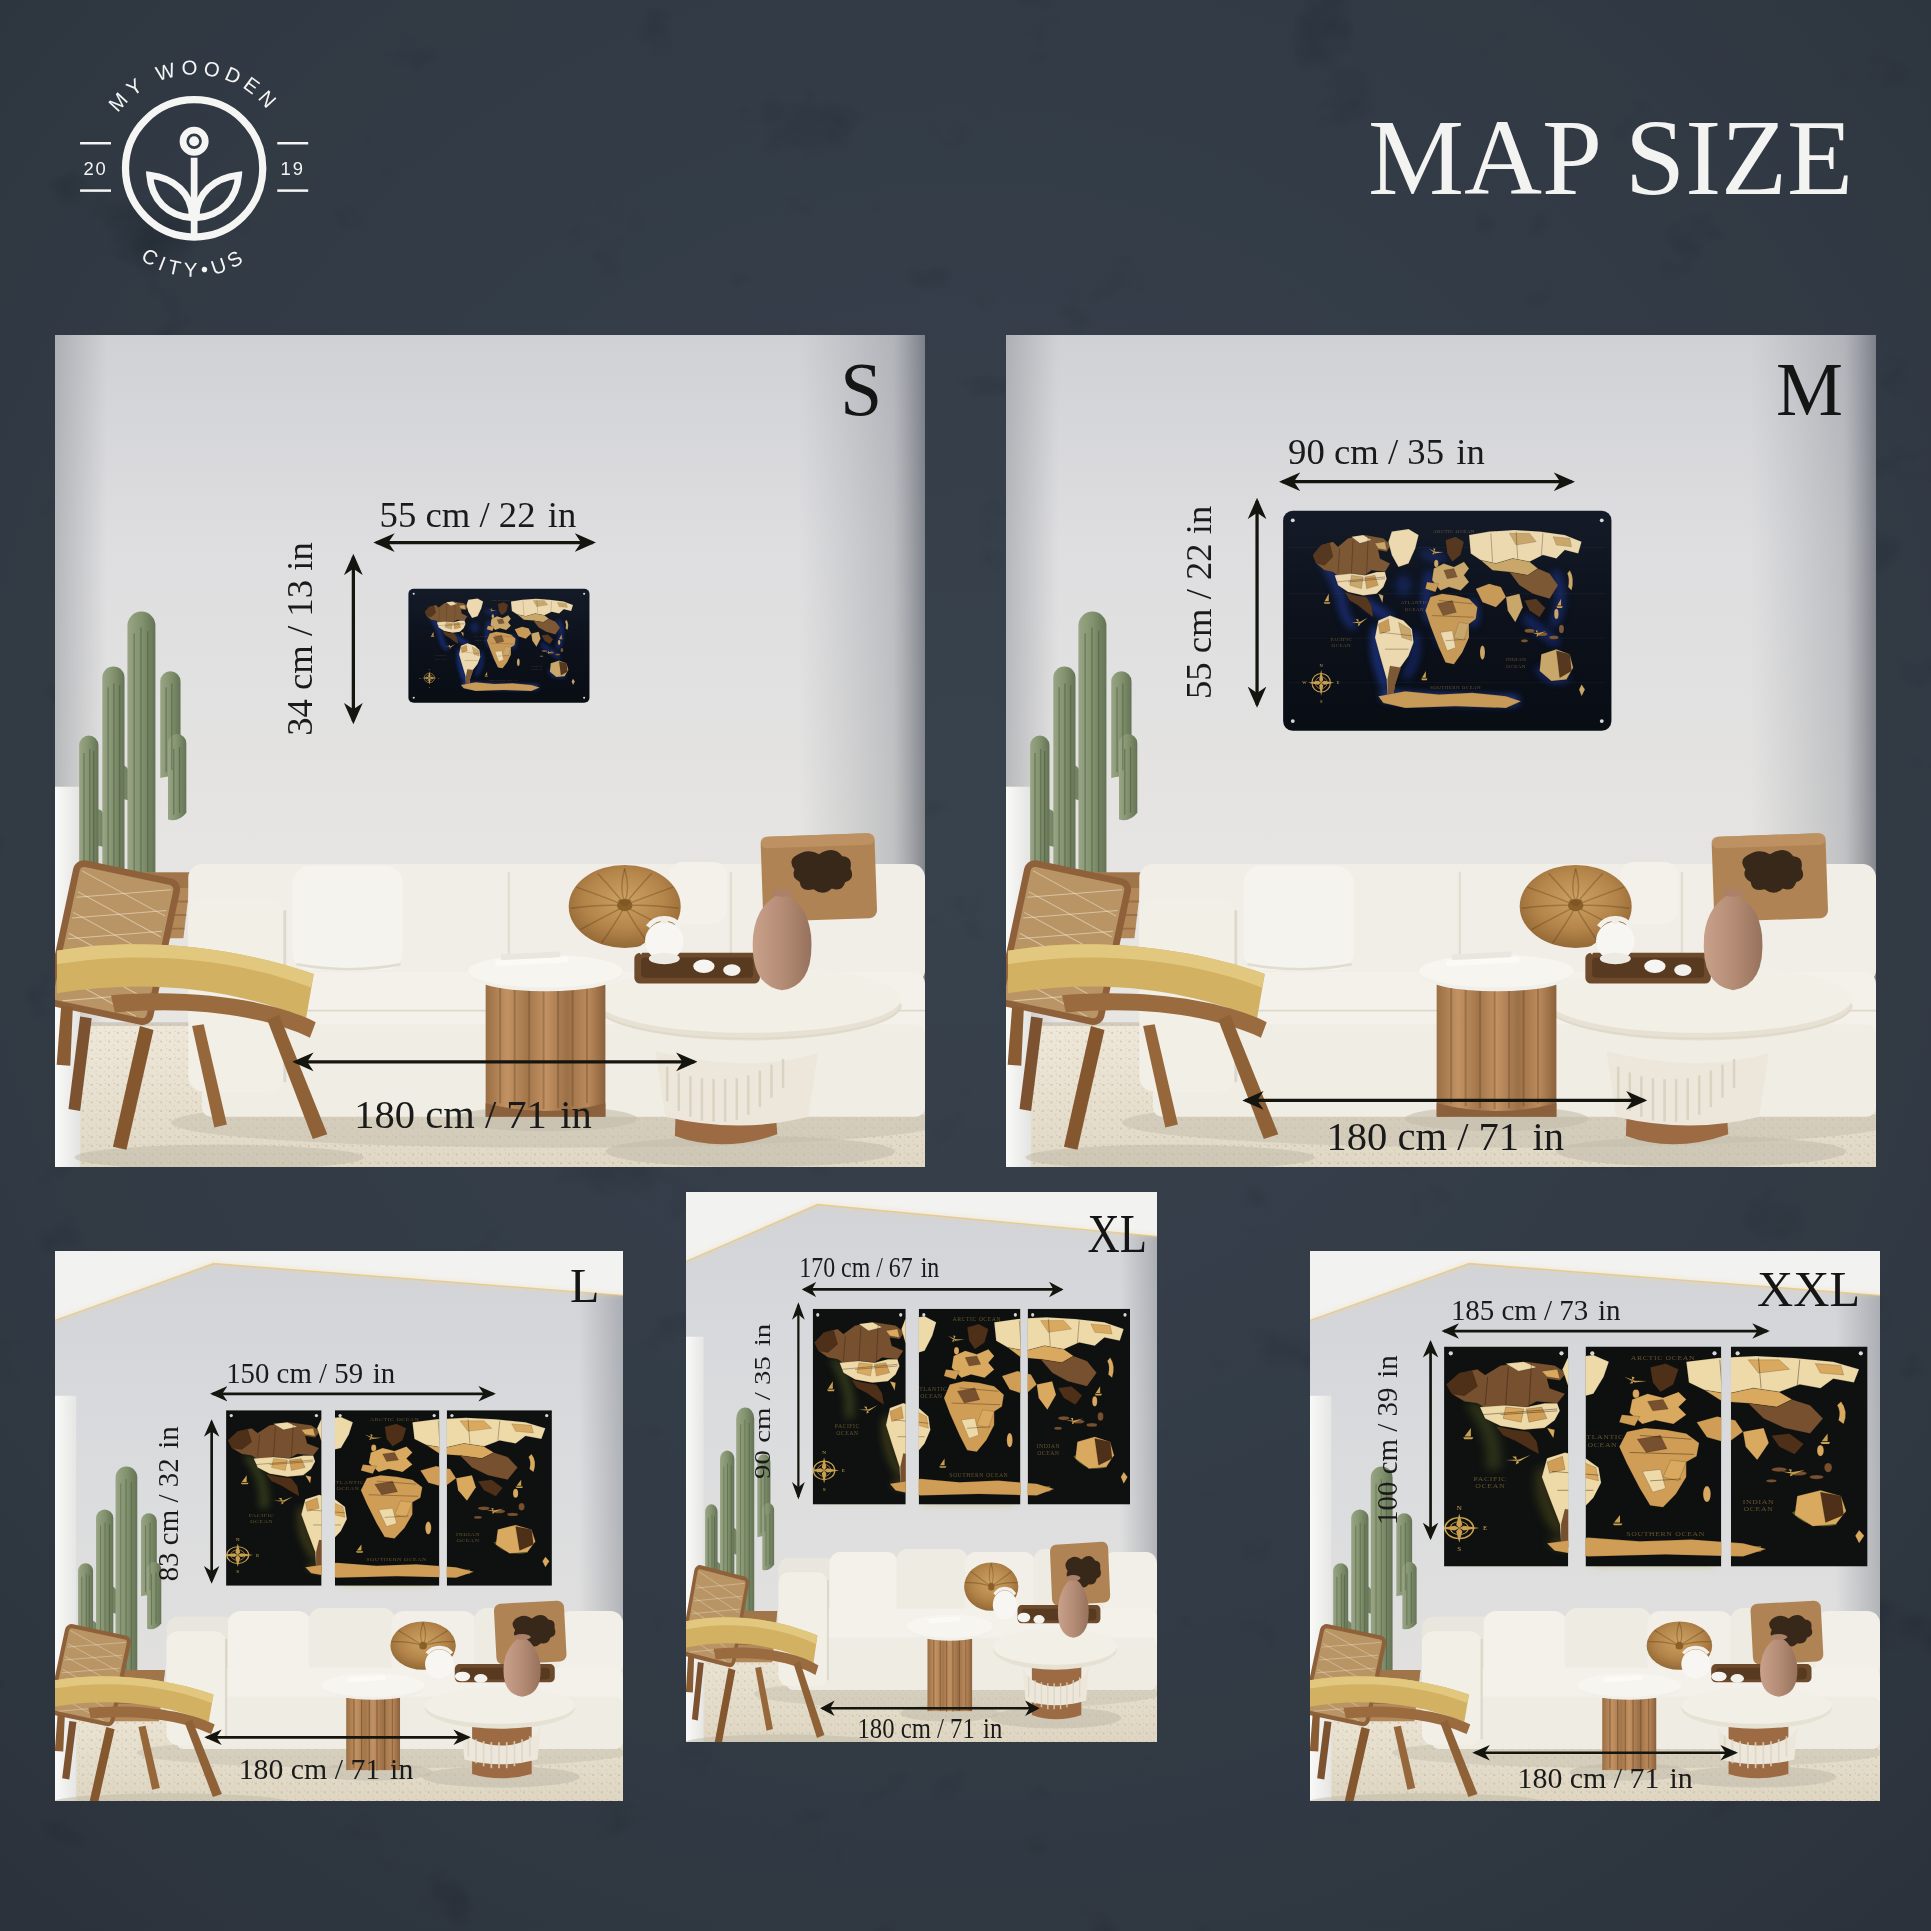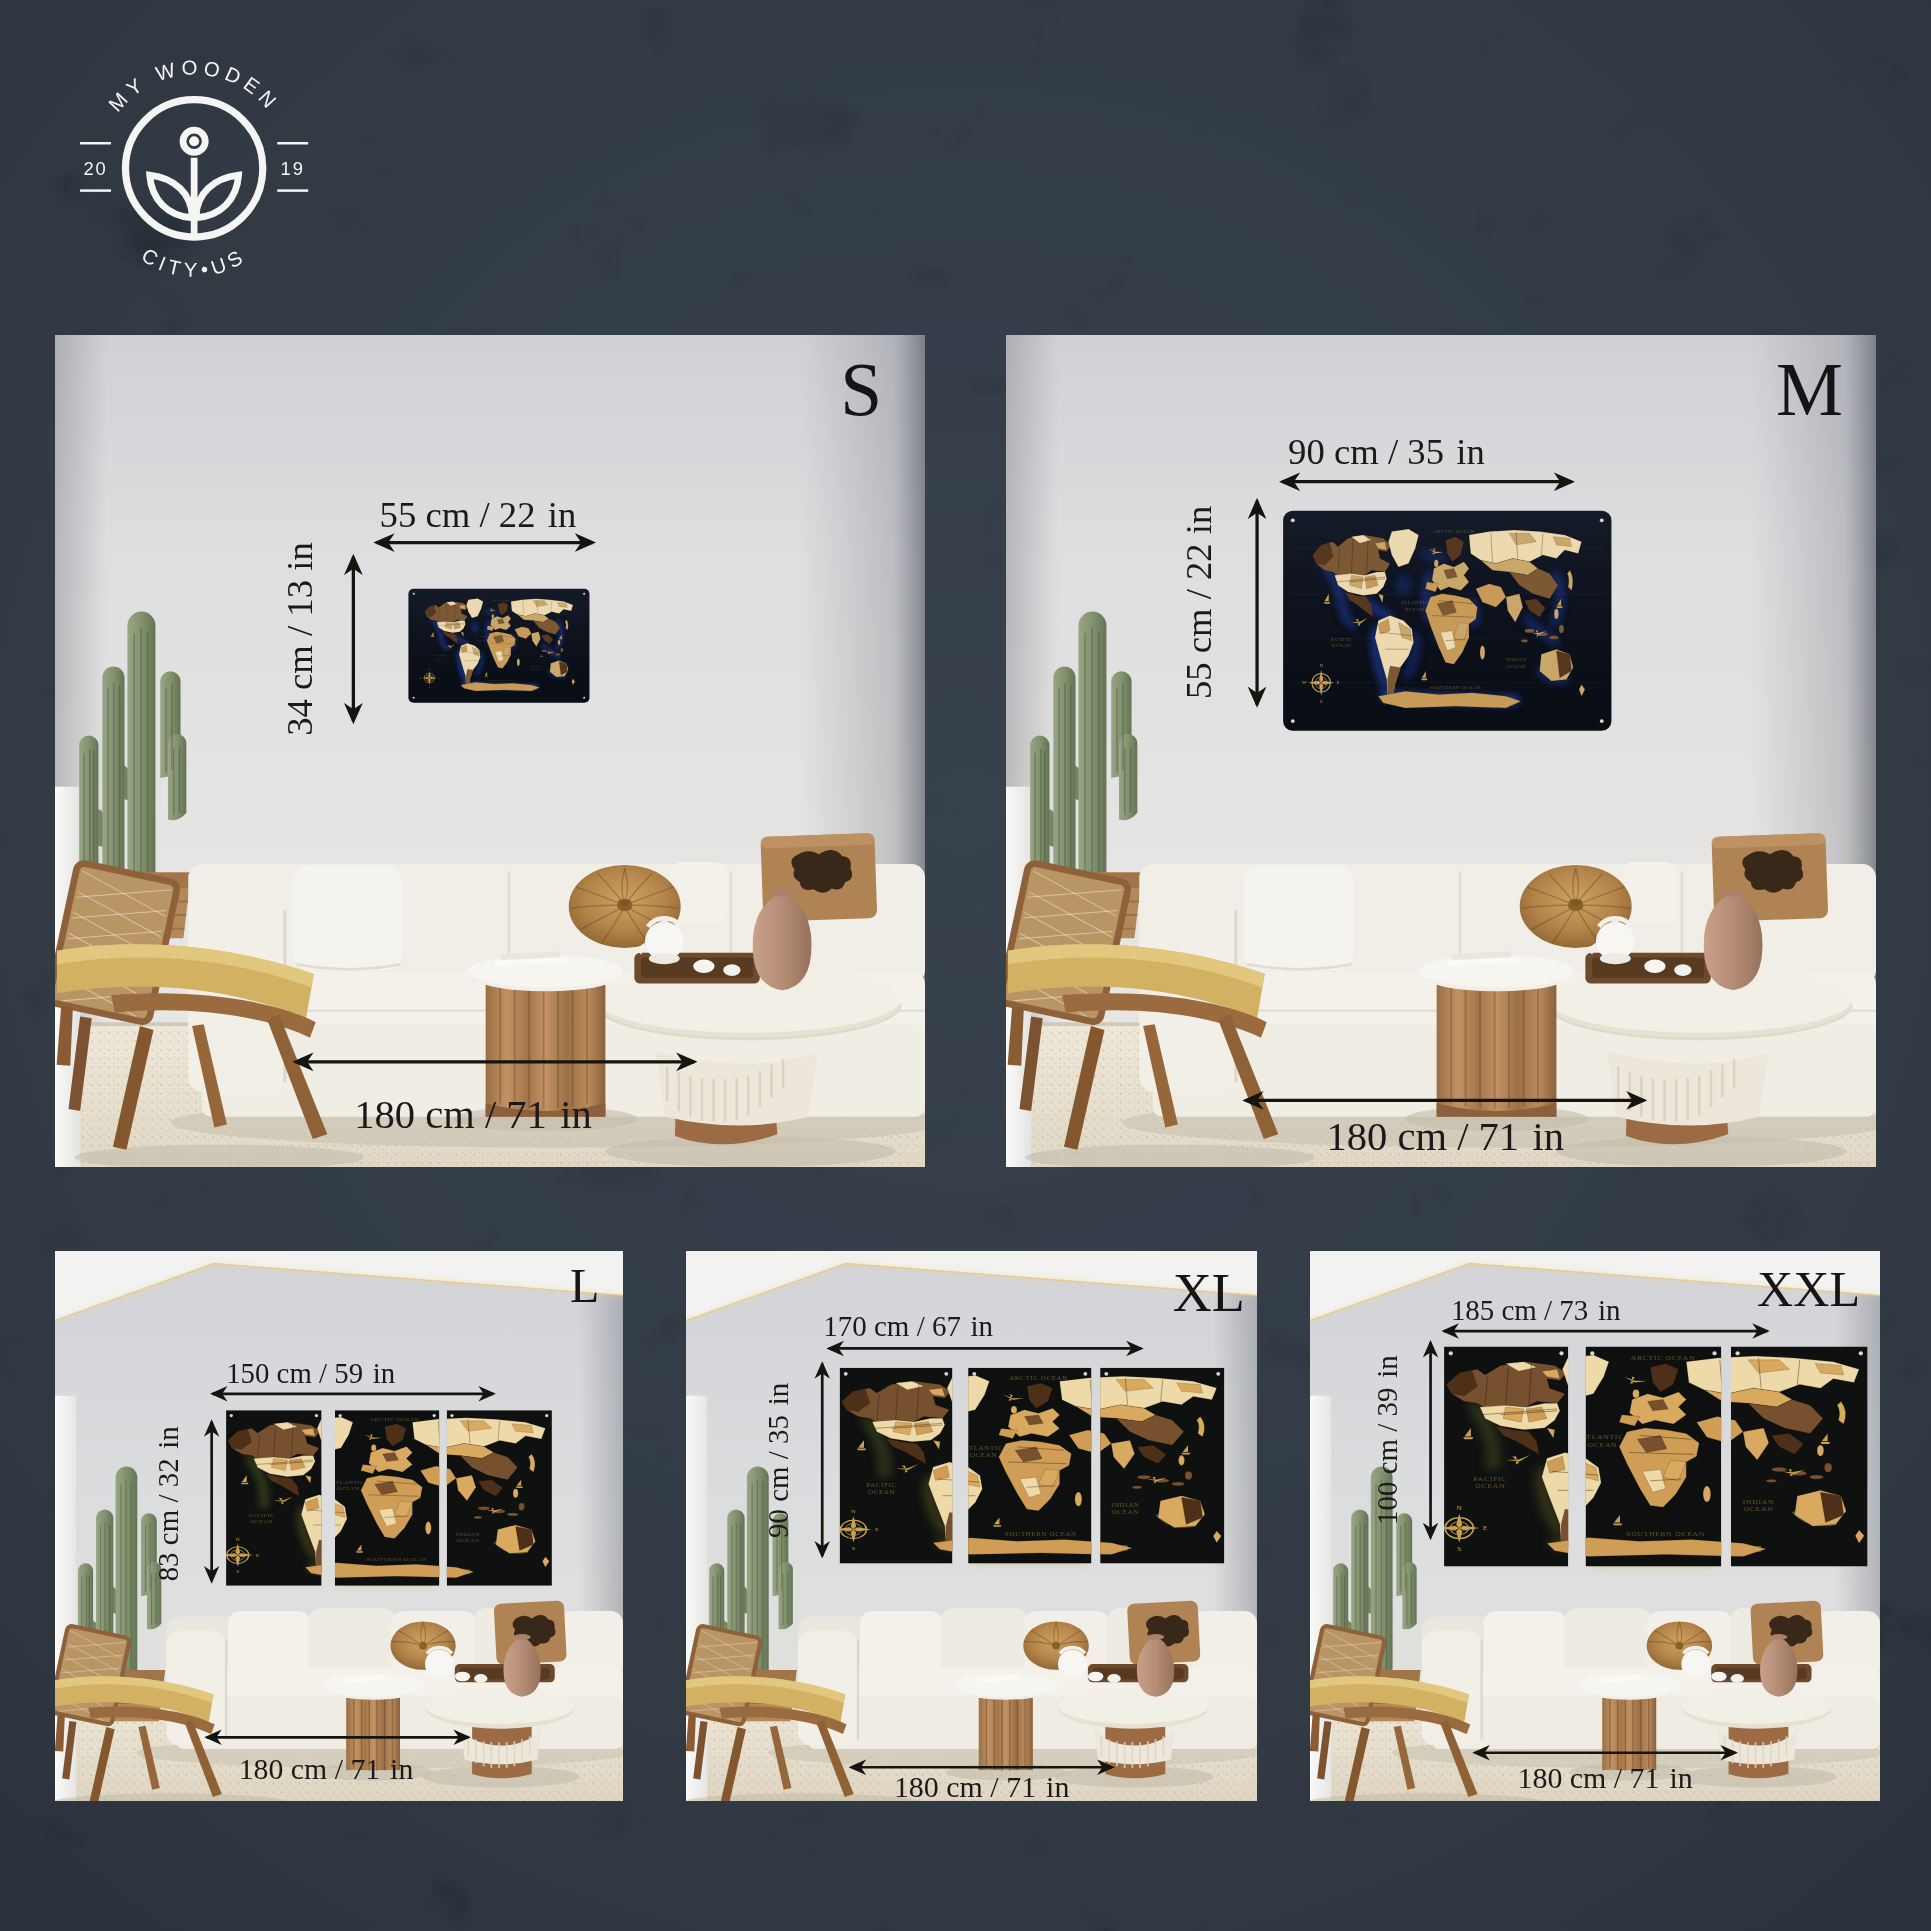--- a/index.html
+++ b/index.html
@@ -50,20 +50,21 @@
 <text x="248" y="146" font-family="Liberation Sans,sans-serif" font-size="19" letter-spacing="2" text-anchor="middle">19</text>
 <g stroke="#f5f5f4" stroke-width="2.6">
 <line x1="28" y1="113" x2="60" y2="113"></line>
           <line x1="28" y1="162" x2="60" y2="162"></line>
 <line x1="232" y1="113" x2="264" y2="113"></line>
           <line x1="232" y1="162" x2="264" y2="162"></line>
 </g>
 </g>
 </svg>
 
+<div id="title">MAP SIZE</div>
 
 <div class="photo" style="left:55px;top:335px;width:870px;height:832px">
 <svg width="100%" height="100%" viewBox="0 0 901 862" preserveAspectRatio="none">
 <defs>
 <filter id="blur8S" x="-60%" y="-60%" width="220%" height="220%">
             <feGaussianBlur stdDeviation="5"></feGaussianBlur>
           </filter>
 <filter id="blur3S" x="-60%" y="-60%" width="220%" height="220%">
             <feGaussianBlur stdDeviation="3"></feGaussianBlur>
           </filter>
@@ -1470,21 +1471,21 @@
 <text x="282" y="547" font-size="31" text-anchor="middle">180 cm / 71  in</text>
 </g>
 <g stroke="#15150f" stroke-width="2.8">
 <line x1="164" y1="148" x2="456" y2="148" marker-start="url(#ahL)" marker-end="url(#ahL)"></line>
 <line x1="163" y1="177" x2="163" y2="342" marker-start="url(#ahL)" marker-end="url(#ahL)"></line>
 <line x1="158" y1="504" x2="430" y2="504" marker-start="url(#ahL)" marker-end="url(#ahL)"></line>
 </g>
 </svg>
 </div>
 
-<div class="photo" style="left:686px;top:1251px;width:571px;height:550px">
+<div class="photo" style="left:686px;top:1192px;width:471px;height:550px">
 <svg width="100%" height="100%" viewBox="0 0 591 570" preserveAspectRatio="none">
 <defs>
 <filter id="blur8XL" x="-60%" y="-60%" width="220%" height="220%">
             <feGaussianBlur stdDeviation="5"></feGaussianBlur>
           </filter>
 <filter id="blur3XL" x="-60%" y="-60%" width="220%" height="220%">
             <feGaussianBlur stdDeviation="3"></feGaussianBlur>
           </filter>
 <marker id="ahXL" viewBox="0 0 10 10" refX="8.5" refY="5" markerWidth="6.5" markerHeight="6.5" orient="auto-start-reverse">
             <path d="M0,0.6 L10,5 L0,9.4 L3,5 Z" fill="#15150f"></path>

